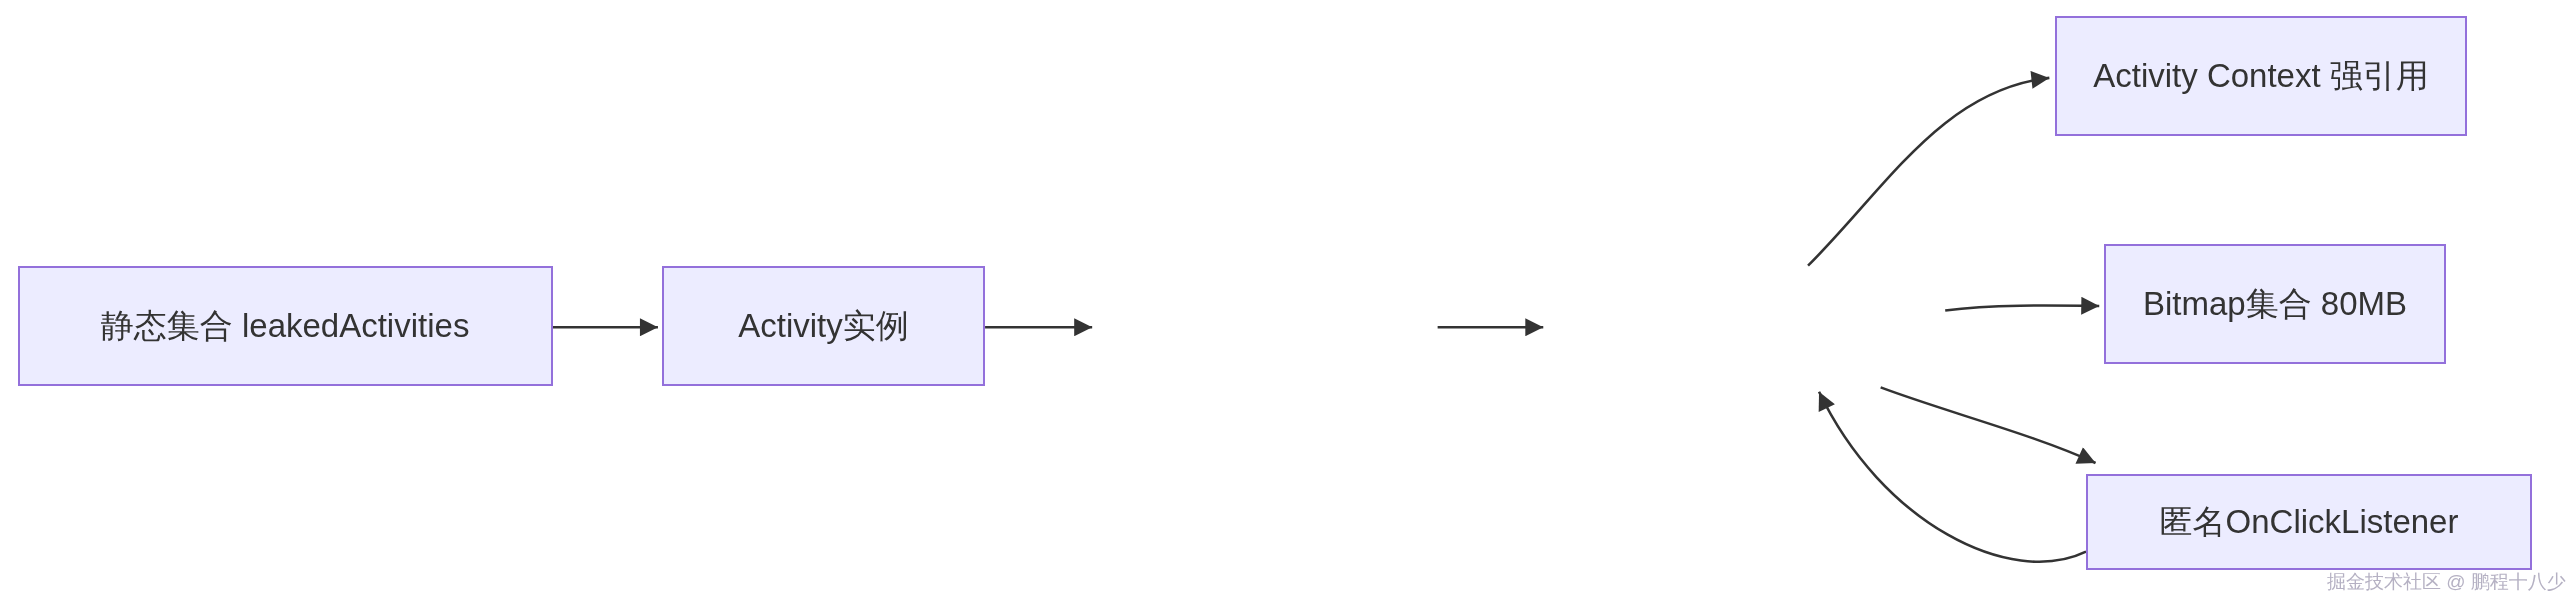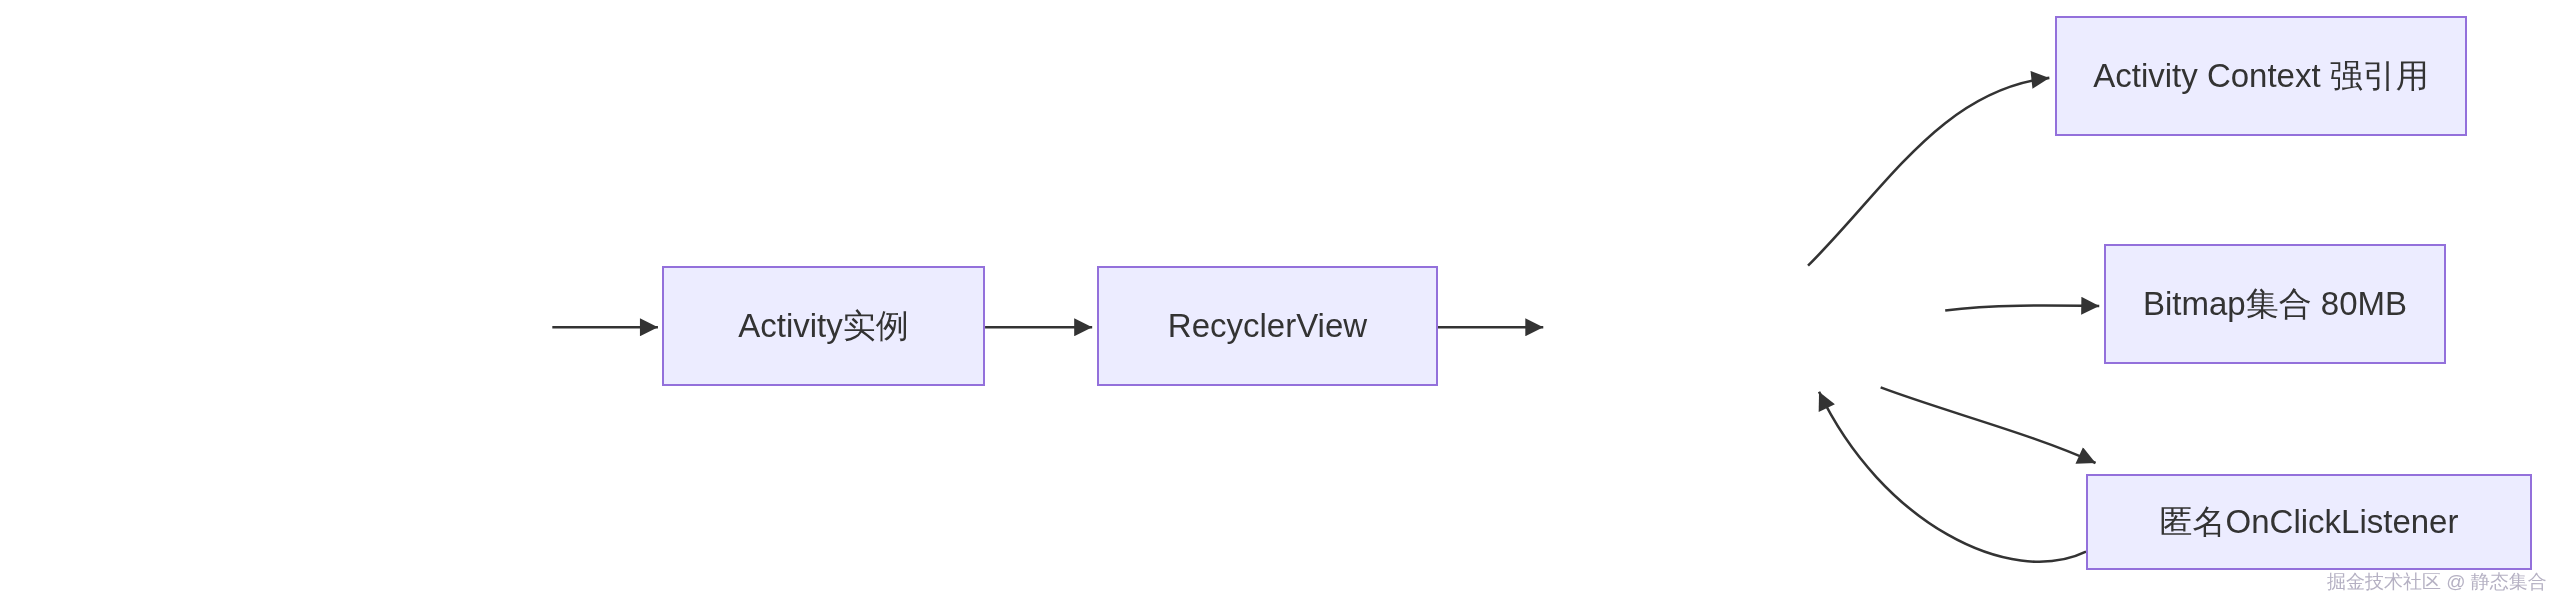--- a/index.html
+++ b/index.html
@@ -48,38 +48,38 @@
     </defs>
     <path class="edge" d="M 753 446 H 897" marker-end="url(#arrowhead)"></path>
     <path class="edge" d="M 1343 446 H 1489" marker-end="url(#arrowhead)"></path>
     <path class="edge" d="M 1960 446 H 2104" marker-end="url(#arrowhead)"></path>
     <path class="edge" d="M 2465 362 C 2570 258, 2648 122, 2794 106" marker-end="url(#arrowhead)"></path>
     <path class="edge" d="M 2652 423 C 2715 415, 2790 416, 2862 417" marker-end="url(#arrowhead)"></path>
     <path class="edge" d="M 2564 528 C 2655 562, 2772 592, 2857 631" marker-end="url(#arrowhead)"></path>
     <path class="edge" d="M 2844 752 C 2740 802, 2565 712, 2480 534" marker-end="url(#arrowhead)"></path>
   </svg>
 
+  <div class="node" style="left:17.6px; top:266px; width:535px; height:120px;">
+    <span>静态集合 leakedActivities</span>
+  </div>
 
   <div class="node" style="left:662px; top:266px; width:323px; height:120px;">
     <span>Activity实例</span>
   </div>
 
-  <div class="node" style="left:1097px; top:266px; width:341px; height:120px;">
-    <span>RecyclerView</span>
-  </div>
 
 
   <div class="node" style="left:2055px; top:16px; width:412px; height:120px;">
     <span>Activity Context 强引用</span>
   </div>
 
   <div class="node" style="left:2104px; top:244px; width:342px; height:120px;">
     <span>Bitmap集合 80MB</span>
   </div>
 
   <div class="node" style="left:2086px; top:474px; width:446px; height:96px;">
     <span>匿名OnClickListener</span>
   </div>
 
-  <div class="watermark">掘金技术社区 @ 静态集合</div>
+  <div class="watermark">掘金技术社区 @ 鹏程十八少</div>
 
 </div>
 
 
 </body></html>

